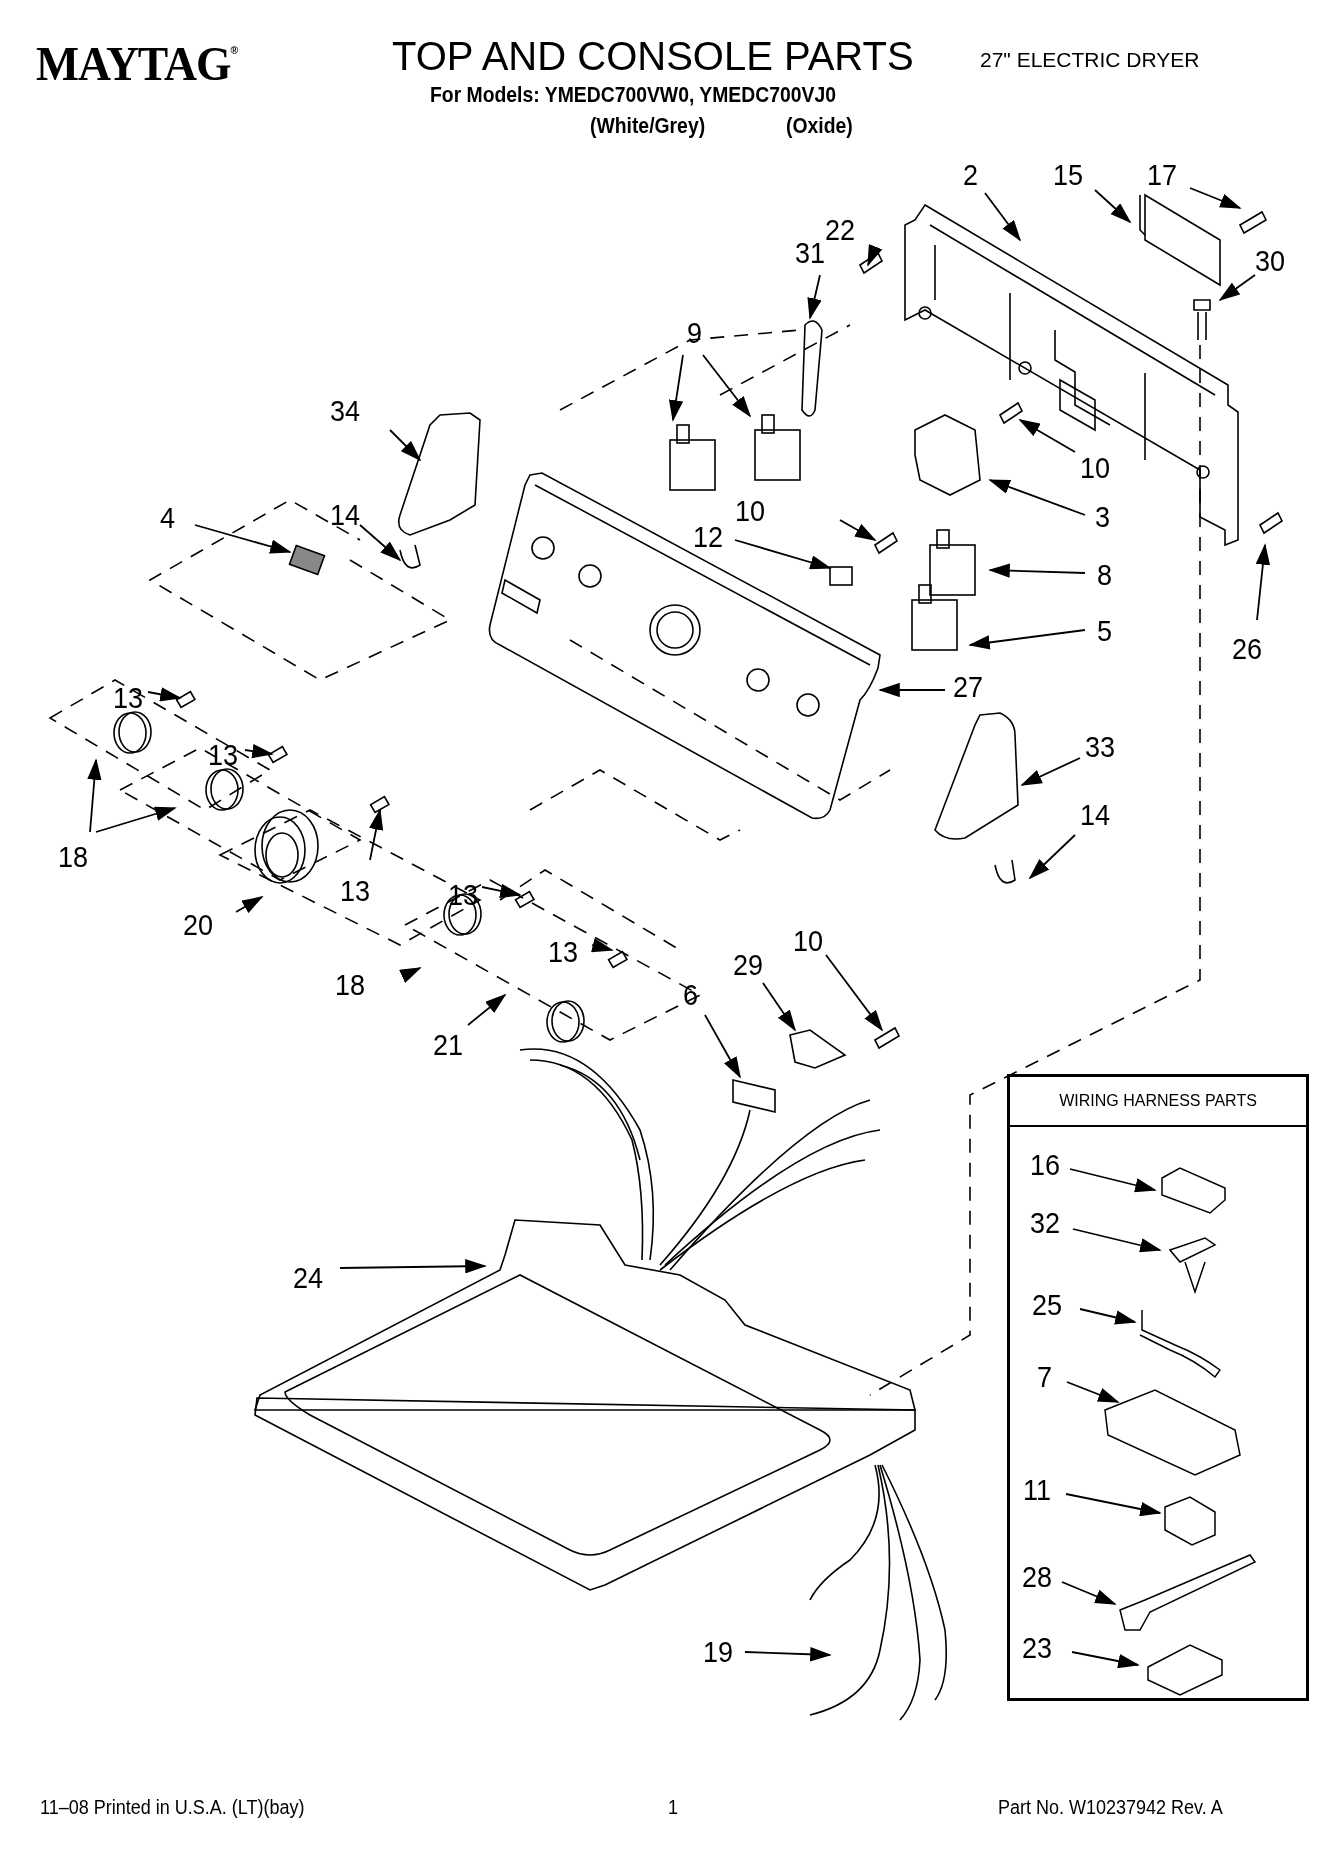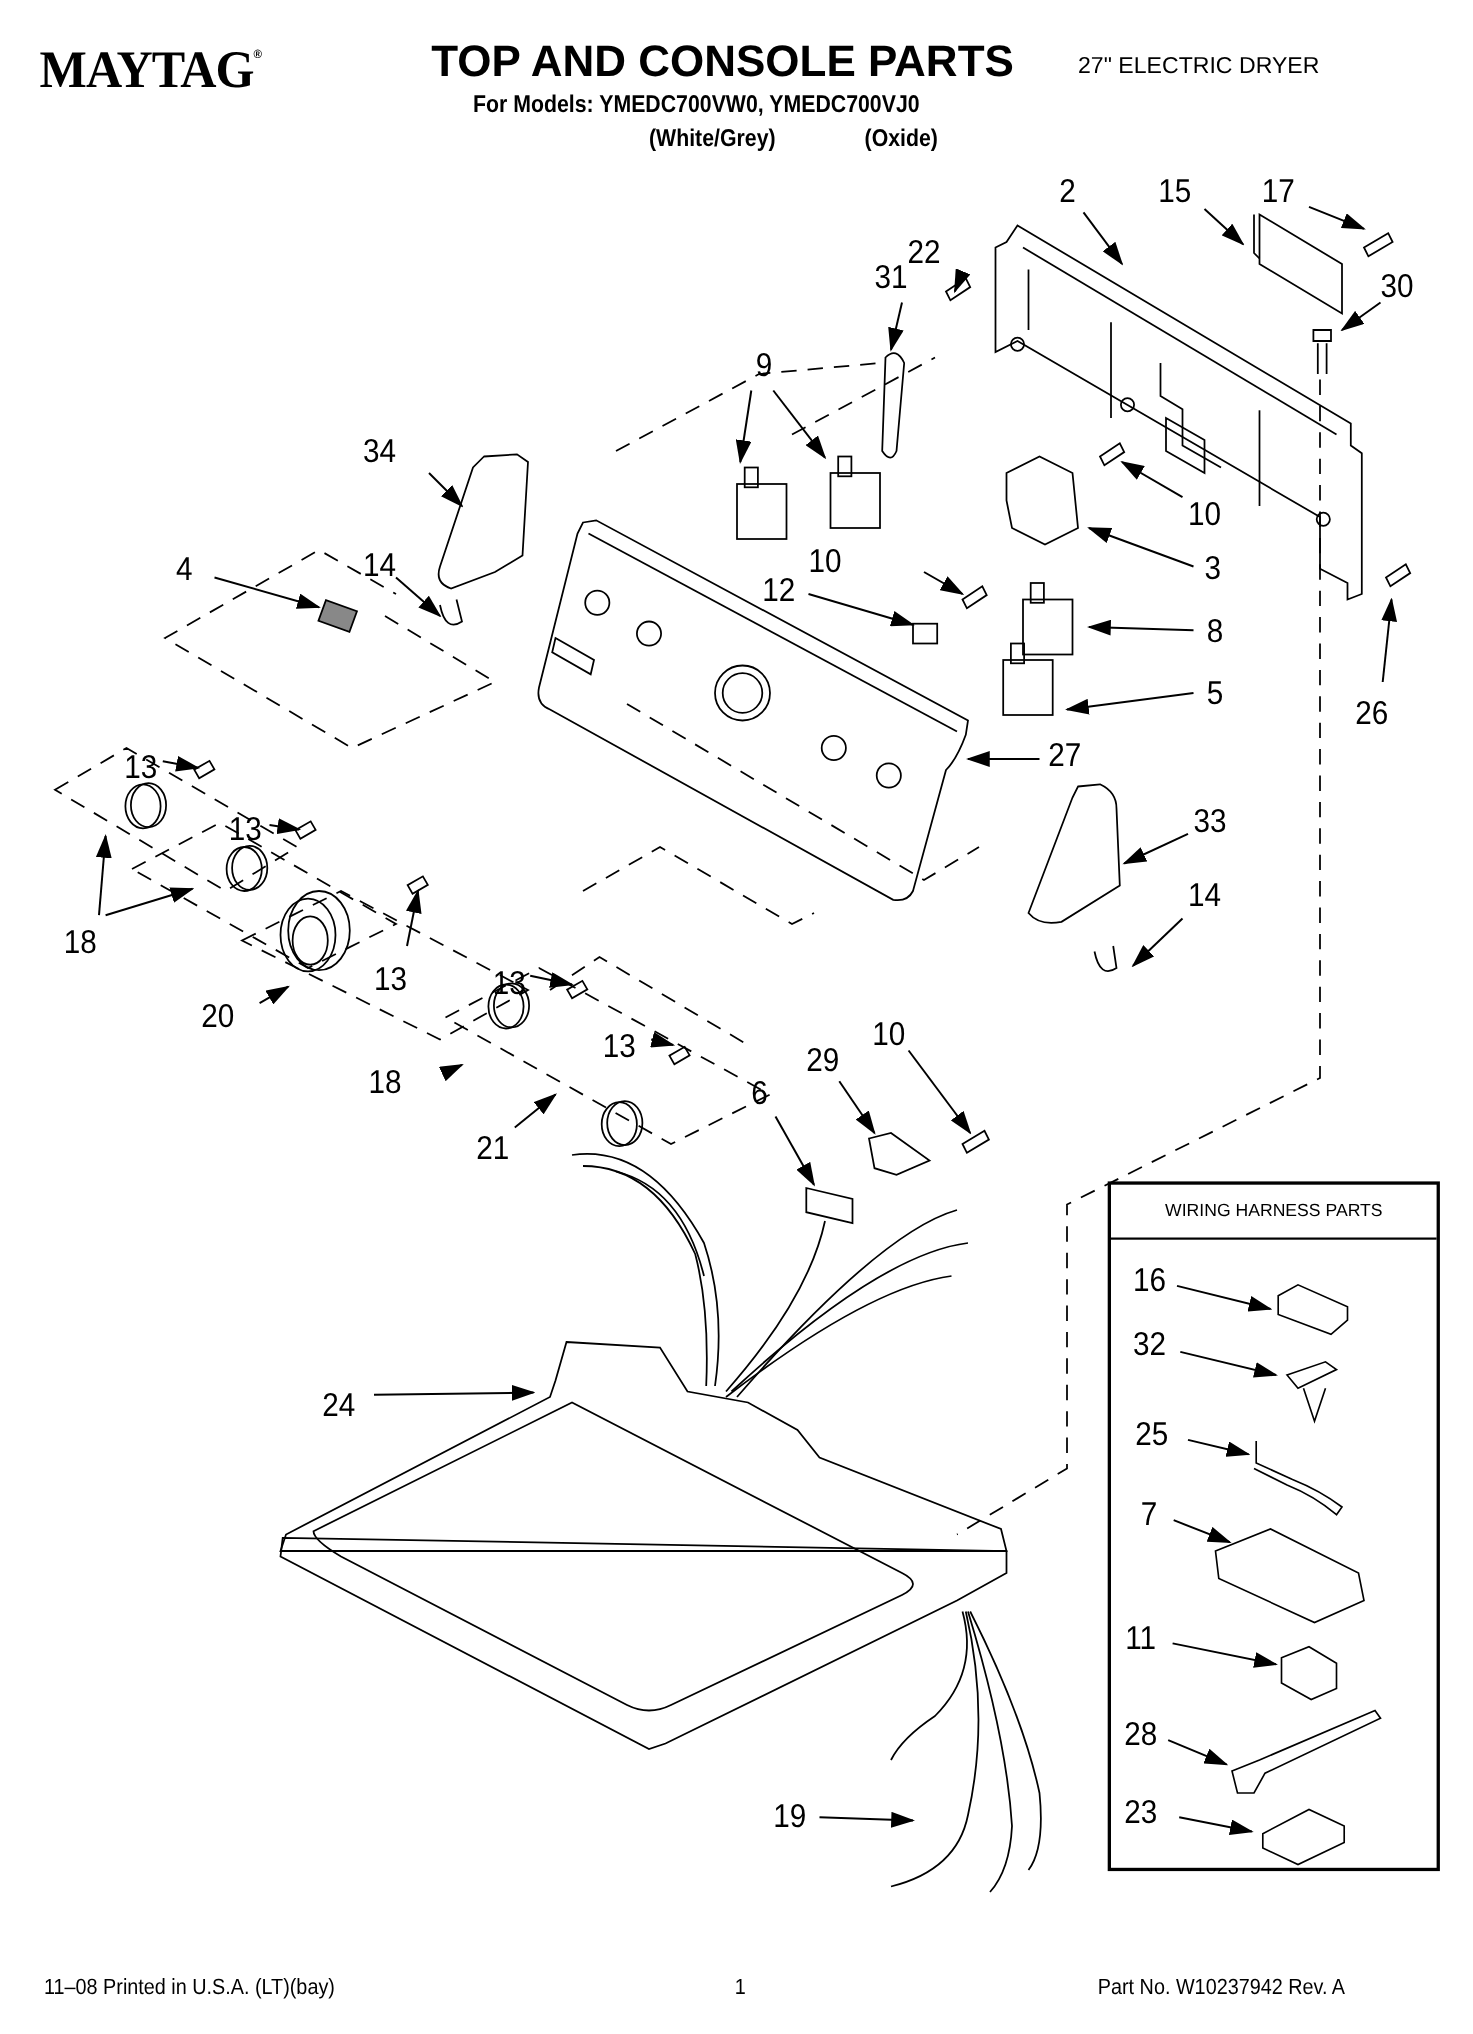--- a/index.html
+++ b/index.html
@@ -1,21 +1,21 @@
 <!DOCTYPE html>
 <html><head>
 <meta charset="utf-8">
 <style>
   html, body { margin:0; padding:0; background:#ffffff; }
   body { width:1339px; height:1849px; position:relative; overflow:hidden;
          font-family:"Liberation Sans", sans-serif; color:#000; }
   .brand { position:absolute; left:36px; top:36px; font-family:"Liberation Serif", serif;
            font-weight:bold; font-size:48px; letter-spacing:-1px; transform:scaleX(0.95); transform-origin:left; }
   .brand sup { font-size:11px; font-family:"Liberation Sans", sans-serif; vertical-align:top; position:relative; top:8px; }
-  .title { position:absolute; left:392px; top:34px; font-weight:bold; font-size:40px; letter-spacing:0px; }
+  .title { position:absolute; left:392px; top:34px; font-weight:normal; font-size:40px; letter-spacing:0px; }
   .subtitle { position:absolute; left:430px; top:82px; font-weight:bold; font-size:22px; transform:scaleX(0.88); transform-origin:left; }
   .variant { position:absolute; top:113px; font-weight:bold; font-size:22px; transform:scaleX(0.88); transform-origin:left; }
   .product { position:absolute; left:980px; top:48px; font-size:21px; }
   .diagram { position:absolute; left:0; top:0; width:1339px; height:1849px; }
   .callout { position:absolute; font-size:30px; line-height:30px; transform:scaleX(0.9); transform-origin:left; }
   .harness-box { position:absolute; left:1007px; top:1074px; width:302px; height:627px; border:3px solid #000; box-sizing:border-box; }
   .harness-title { position:absolute; left:0; top:0; width:100%; height:50px; border-bottom:2px solid #000;
                    font-size:16px; display:flex; align-items:center; justify-content:center; box-sizing:border-box; }
   .footer { position:absolute; top:1796px; font-size:20px; transform:scaleX(0.9); transform-origin:left; }
 </style>

